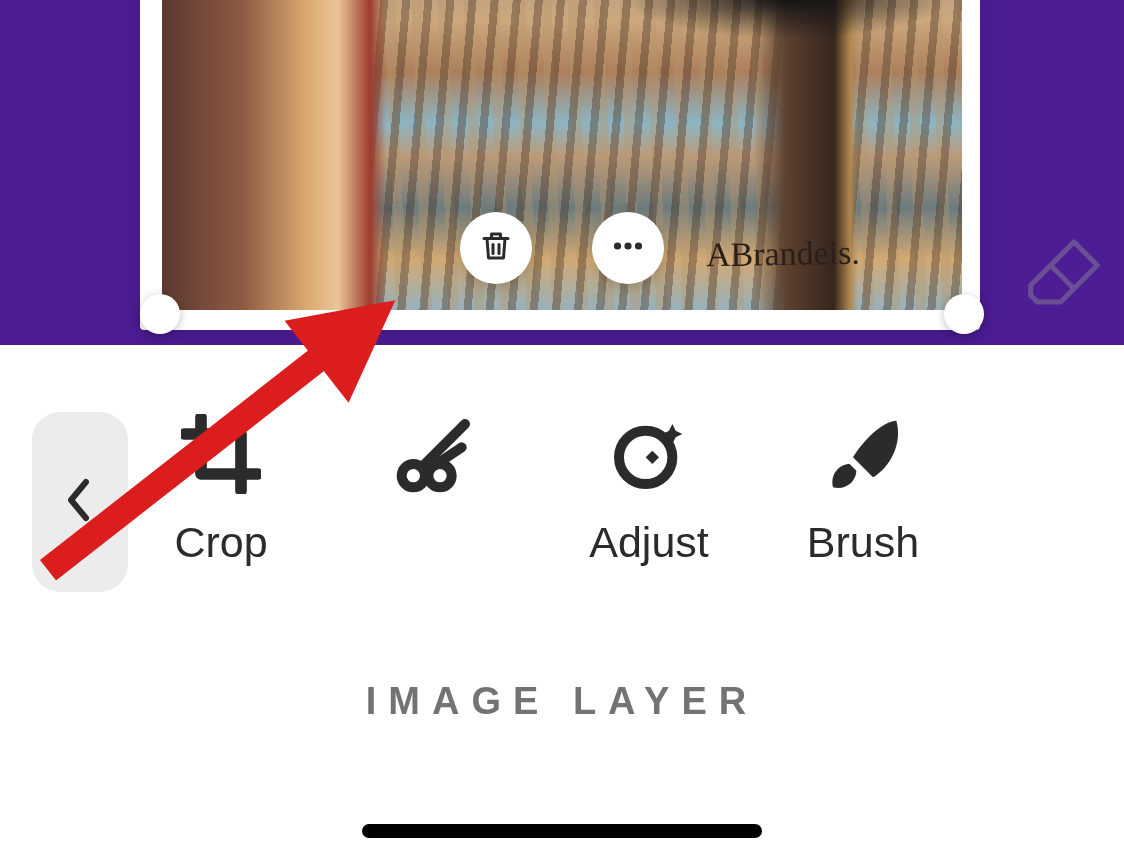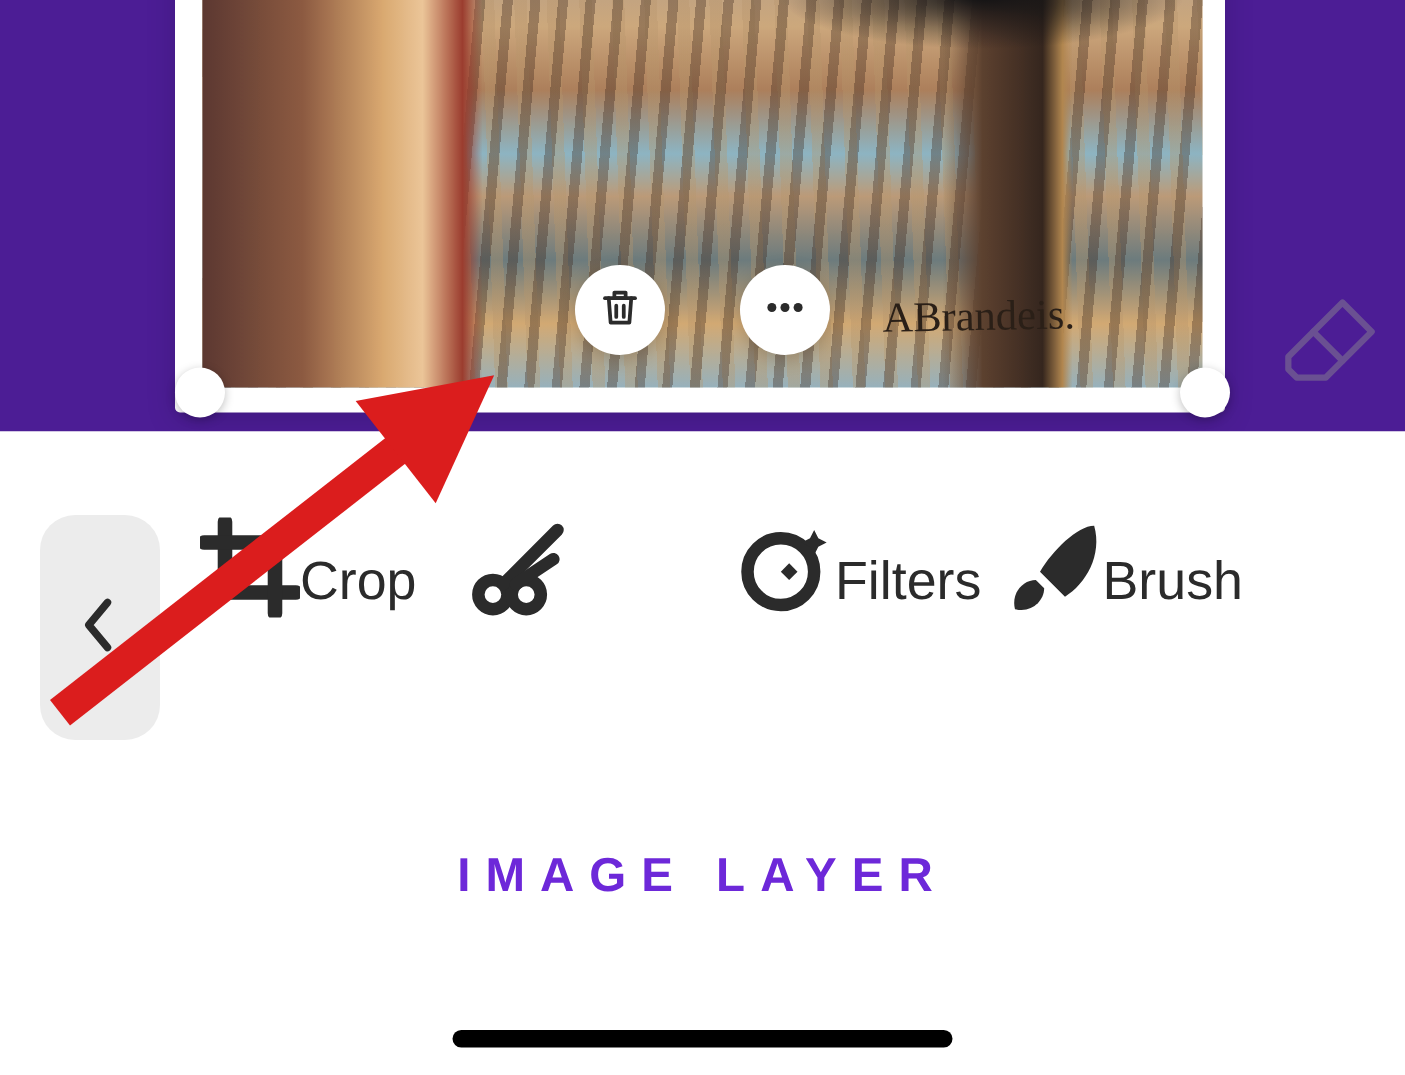--- a/index.html
+++ b/index.html
@@ -140,21 +140,21 @@
   .tools {
     position: absolute;
     left: 160px;
     top: 0;
     display: flex;
     gap: 92px;
   }
   .tool {
     width: 122px;
     display: flex;
-    flex-direction: row;
+    flex-direction: column;
     align-items: center;
     cursor: pointer;
   }
   .tool-icon {
     width: 84px;
     height: 84px;
     display: flex;
     align-items: center;
     justify-content: center;
   }
@@ -170,21 +170,21 @@
   
   .section-title {
     position: absolute;
     top: 680px;
     left: 0;
     width: 1124px;
     text-align: center;
     font-size: 38px;
     font-weight: 600;
     letter-spacing: 12px;
-    color: #6d28d9;
+    color: #737373;
   }
 
   
   .home-indicator {
     position: absolute;
     bottom: 22px;
     left: 50%;
     transform: translateX(-50%);
     width: 400px;
     height: 14px;
@@ -302,21 +302,21 @@
     </div>
 
     <div class="tool">
       <div class="tool-icon">
         <svg viewBox="0 0 48 48" fill="none" stroke="#2b2b2b" stroke-width="6" stroke-linecap="round" stroke-linejoin="round">
           <circle cx="22" cy="26" r="16"></circle>
           <path d="M22 26 l4 -4 l4 4 l-4 4 z" fill="#2b2b2b" stroke="none"></path>
           <path d="M38 6 l2 4 l4 2 l-4 2 l-2 4 l-2 -4 l-4 -2 l4 -2 z" fill="#2b2b2b" stroke="none"></path>
         </svg>
       </div>
-      <div class="tool-label">Filters</div>
+      <div class="tool-label">Adjust</div>
     </div>
 
     <div class="tool">
       <div class="tool-icon">
         <svg viewBox="0 0 48 48" fill="#2b2b2b">
           <path d="M44 4 C36 4 24 16 18 26 C22 30 26 34 30 38 C40 32 48 18 44 4 Z"></path>
           <path d="M16 30 C10 30 4 36 6 44 C14 46 20 40 20 34 Z"></path>
         </svg>
       </div>
       <div class="tool-label">Brush</div>

